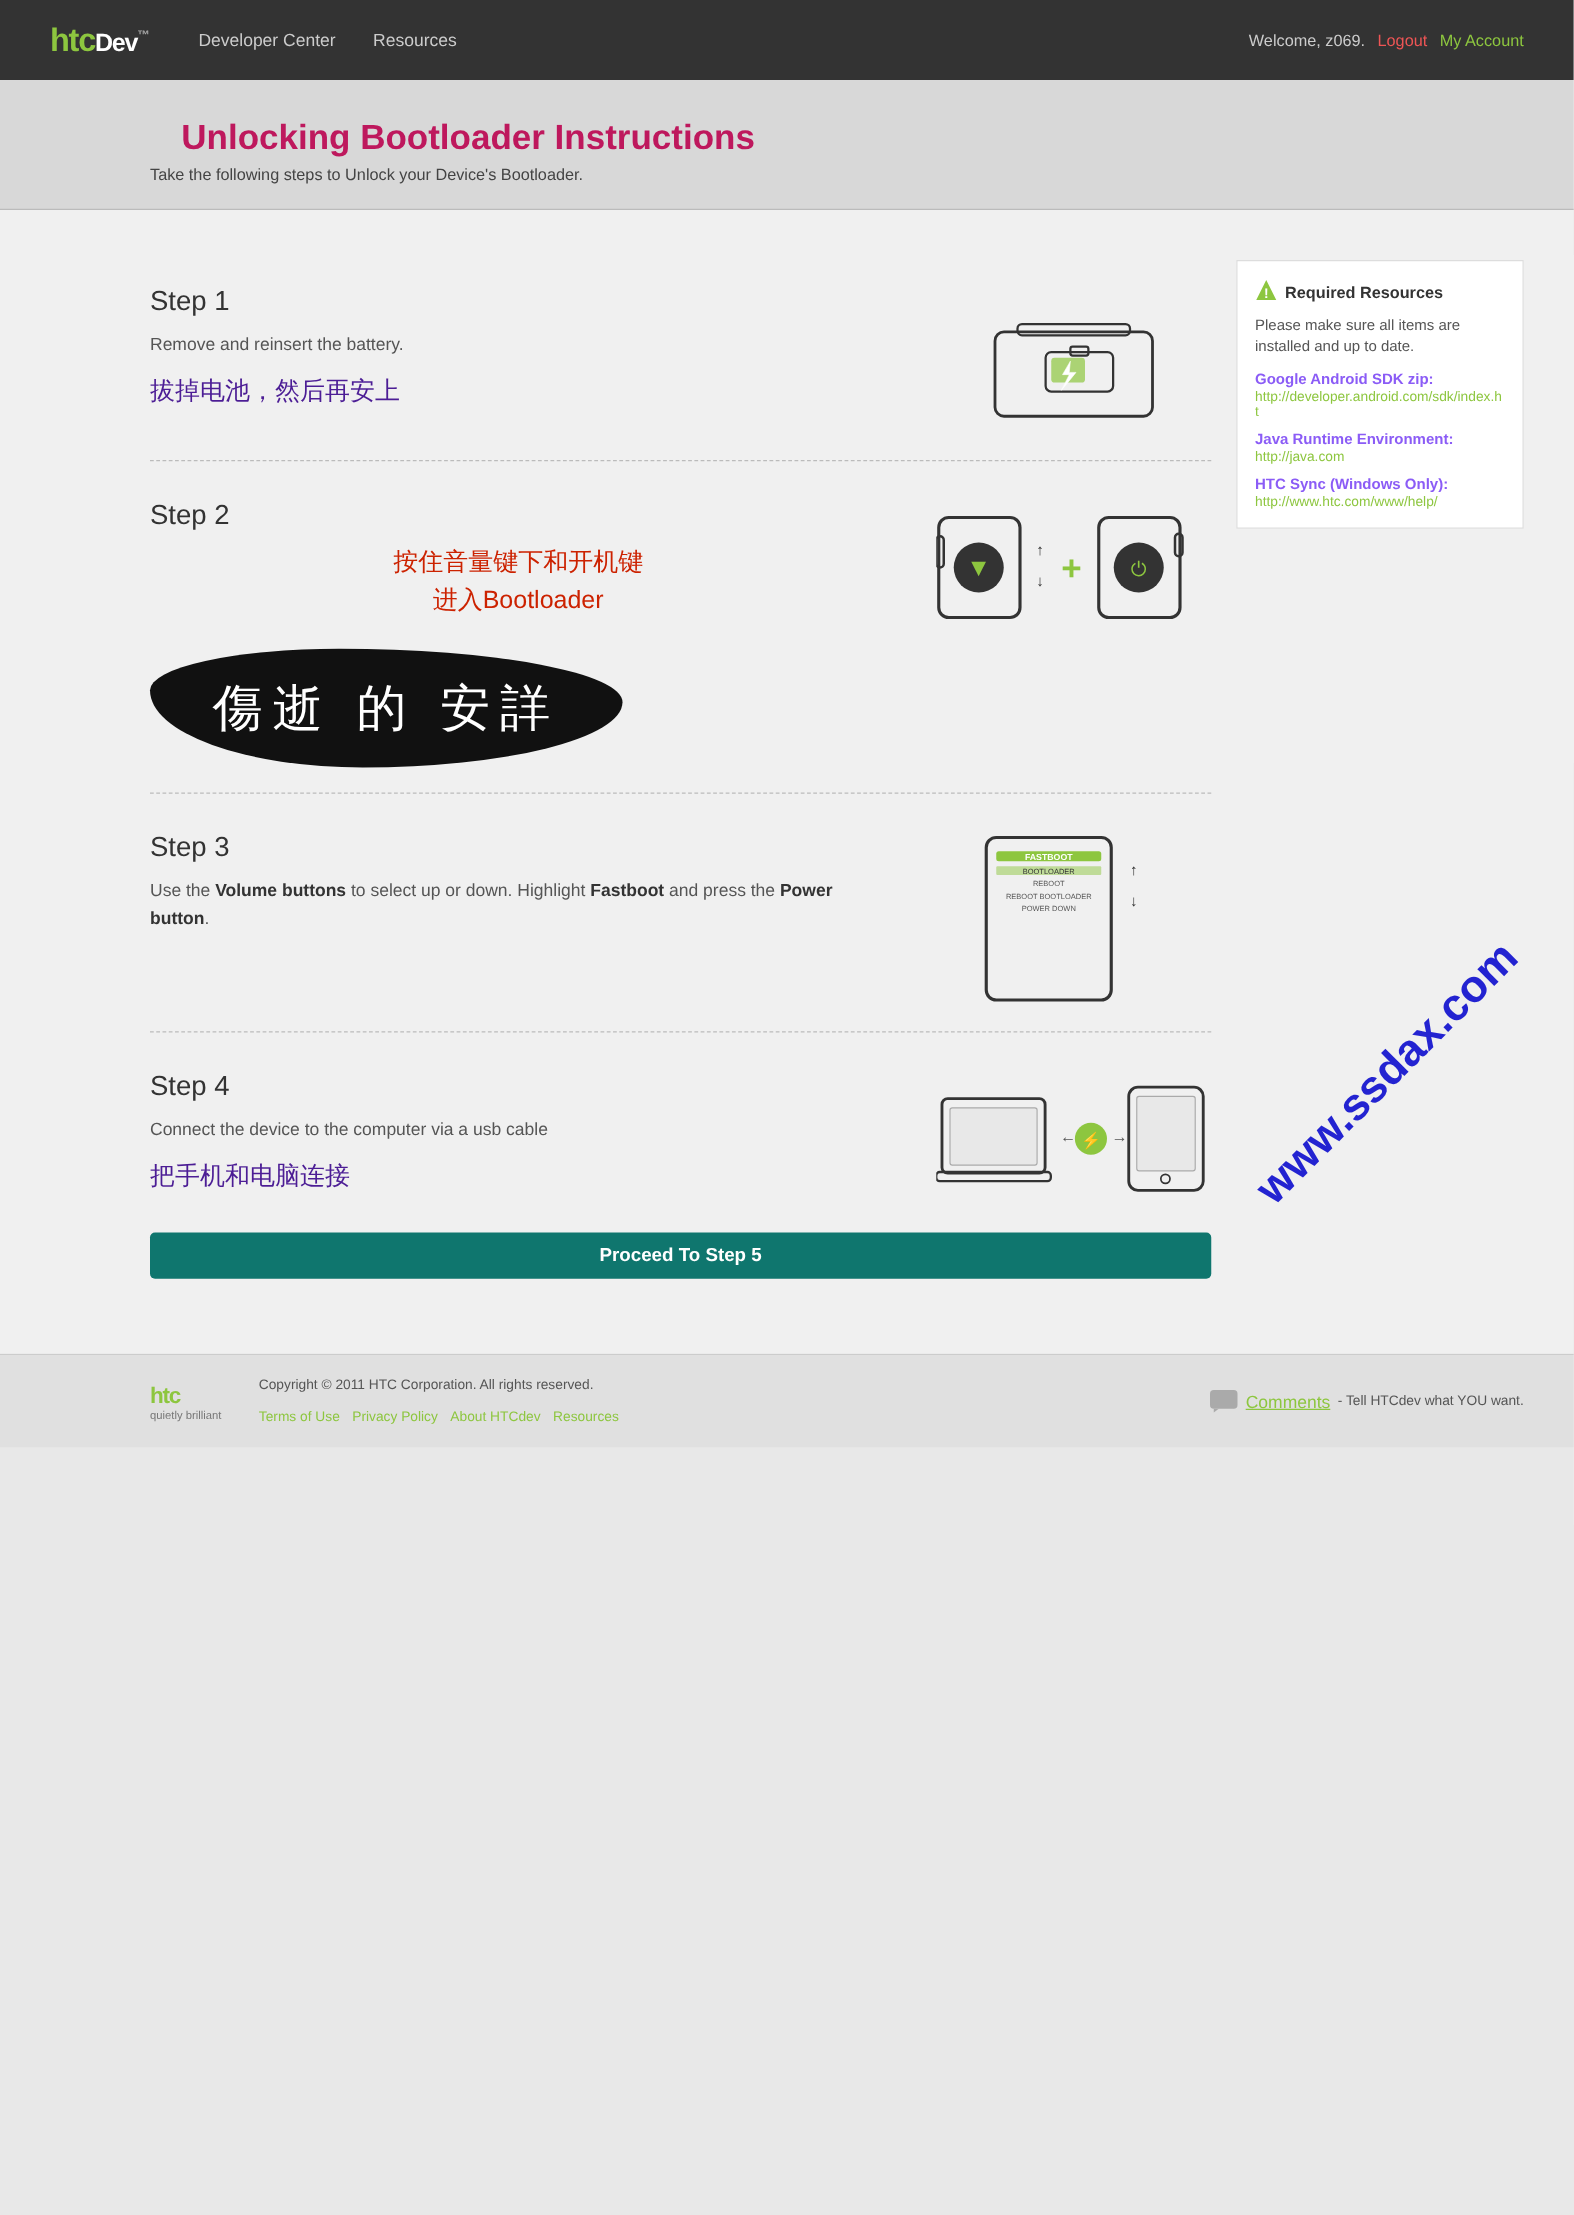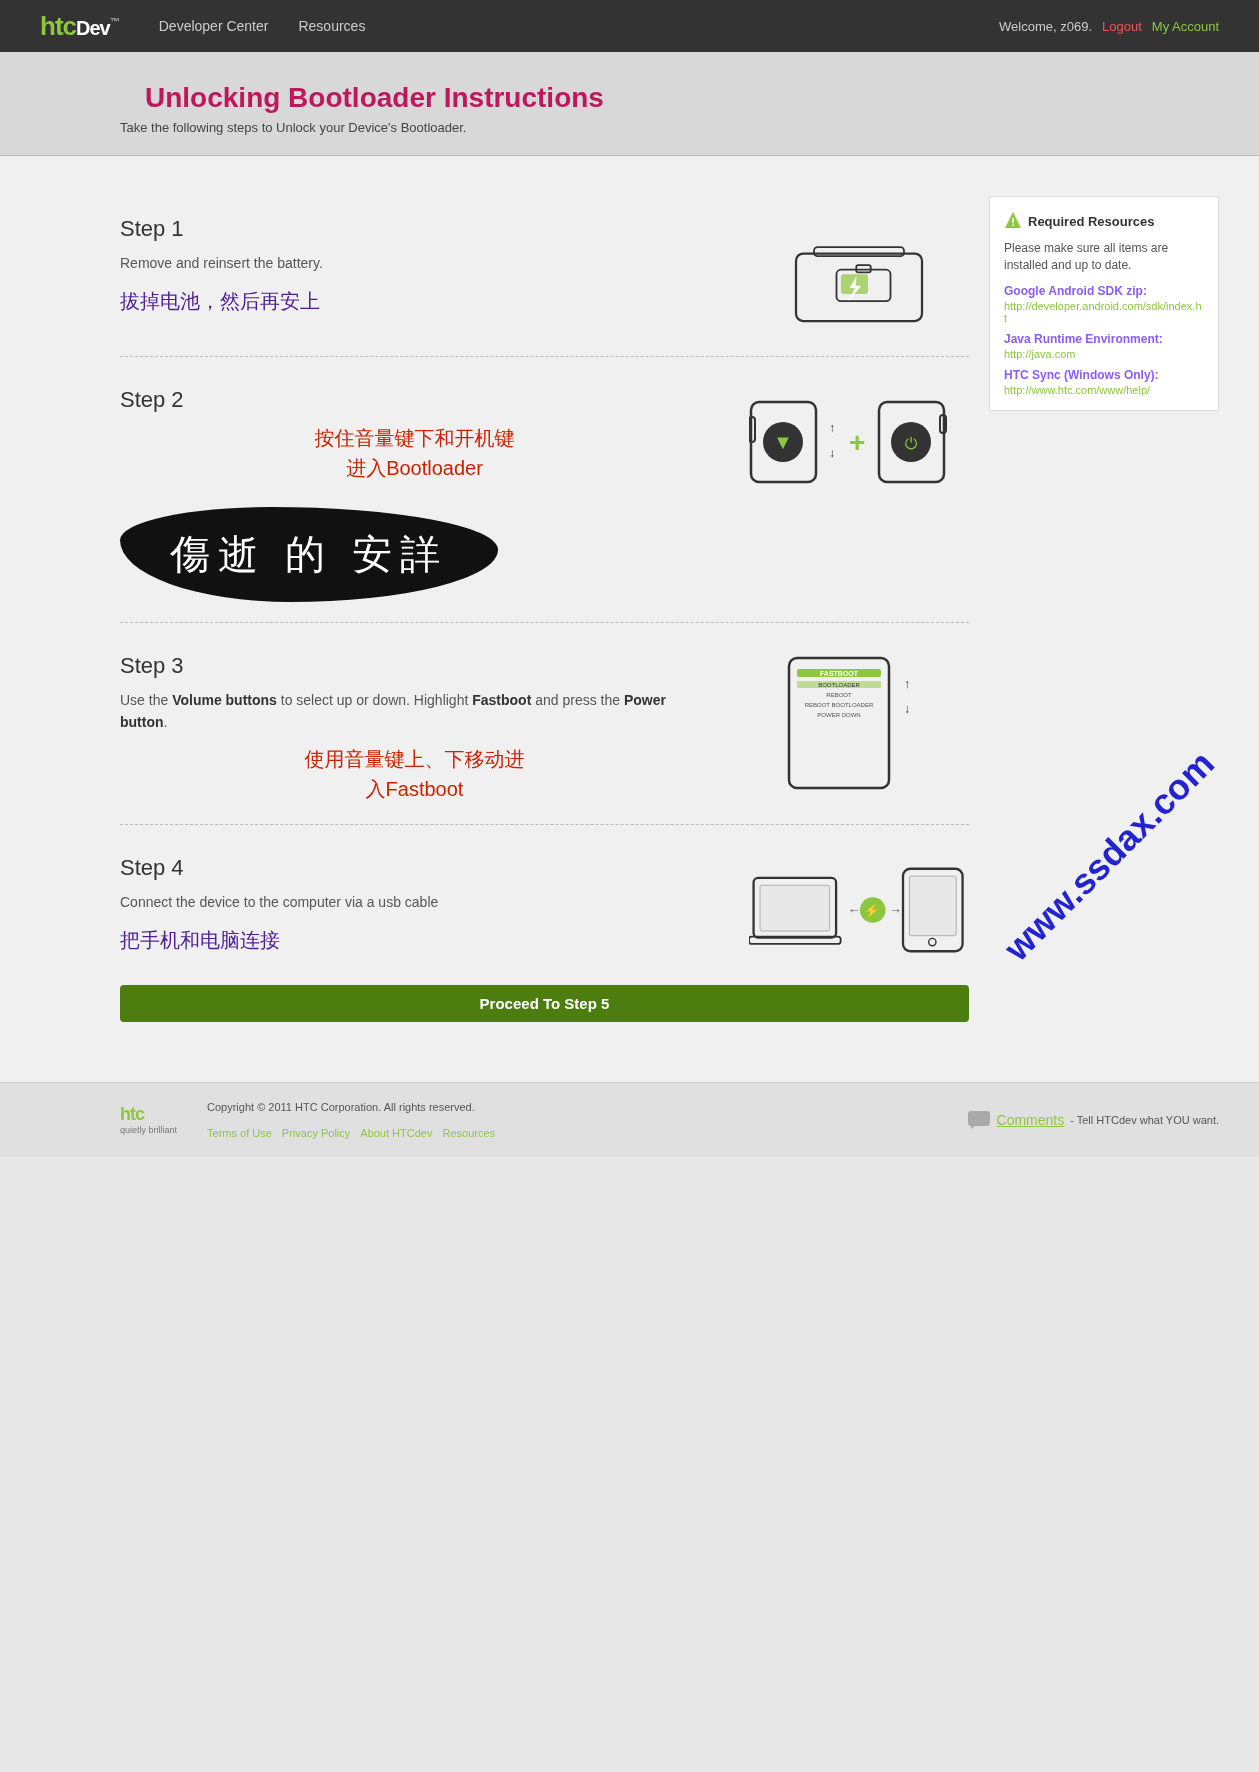--- a/index.html
+++ b/index.html
@@ -1,21 +1,21 @@
 <!DOCTYPE html>
 <html><head>
   <meta charset="utf-8">
   <style>
     * { box-sizing: border-box; margin: 0; padding: 0; }
     body { font-family: Arial, Helvetica, sans-serif; background: #e8e8e8; min-width: 1259px; }
 
     
     #navbar {
       background: #333;
-      height: 52px;
+      height: 64px;
       display: flex;
       align-items: center;
       padding: 0 40px;
     }
     #navbar .logo {
       display: flex;
       align-items: center;
       margin-right: 40px;
     }
     .htc-logo-text {
@@ -134,21 +134,21 @@
       font-family: Arial, sans-serif;
       z-index: 10;
       white-space: nowrap;
       line-height: 1.4;
       text-align: center;
     }
 
     
     .proceed-btn {
       display: inline-block;
-      background: #4d7c0f;
+      background: #0f766e;
       color: #fff;
       padding: 10px 22px;
       border-radius: 4px;
       font-size: 15px;
       font-weight: bold;
       border: none;
       cursor: pointer;
       margin-top: 20px;
       margin-bottom: 30px;
       text-decoration: none;
@@ -282,23 +282,20 @@
         </div>
       </div>
 
       <div class="step-section">
         <div class="step-row">
           <div class="step-text">
             <div class="step-title">Step 3</div>
             <div class="step-desc">
               Use the <strong>Volume buttons</strong> to select up or down. Highlight <strong>Fastboot</strong> and press the <strong>Power button</strong>.
             </div>
-            <div class="step3-chinese">
-              <span>使用音量键上、下移动进</span><br><span>入Fastboot</span>
-            </div>
           </div>
           <div class="step-image">
             <svg viewBox="0 0 160 140" width="160" height="140">
 
               <rect x="10" y="5" width="100" height="130" rx="8" fill="none" stroke="#333" stroke-width="2.5"></rect>
 
               <rect x="18" y="16" width="84" height="8" rx="2" fill="#8dc63f"></rect>
               <text x="60" y="23" text-anchor="middle" font-size="7" fill="#fff" font-weight="bold">FASTBOOT</text>
 
               <rect x="18" y="28" width="84" height="7" rx="1" fill="#8dc63f" opacity="0.5"></rect>

